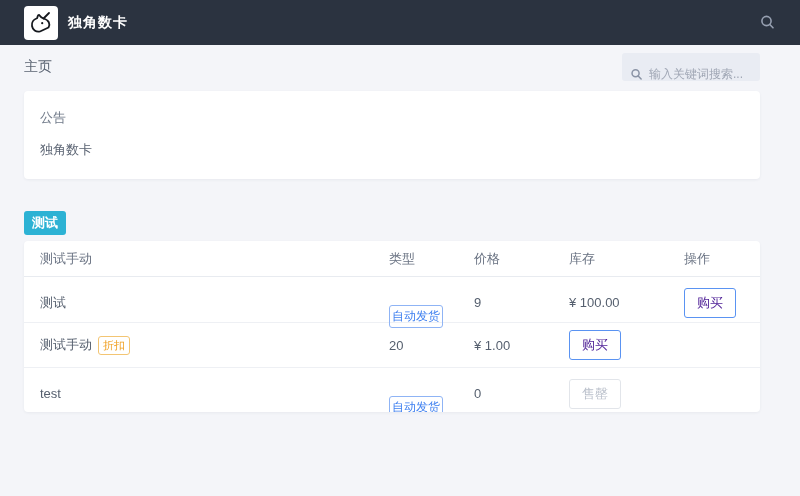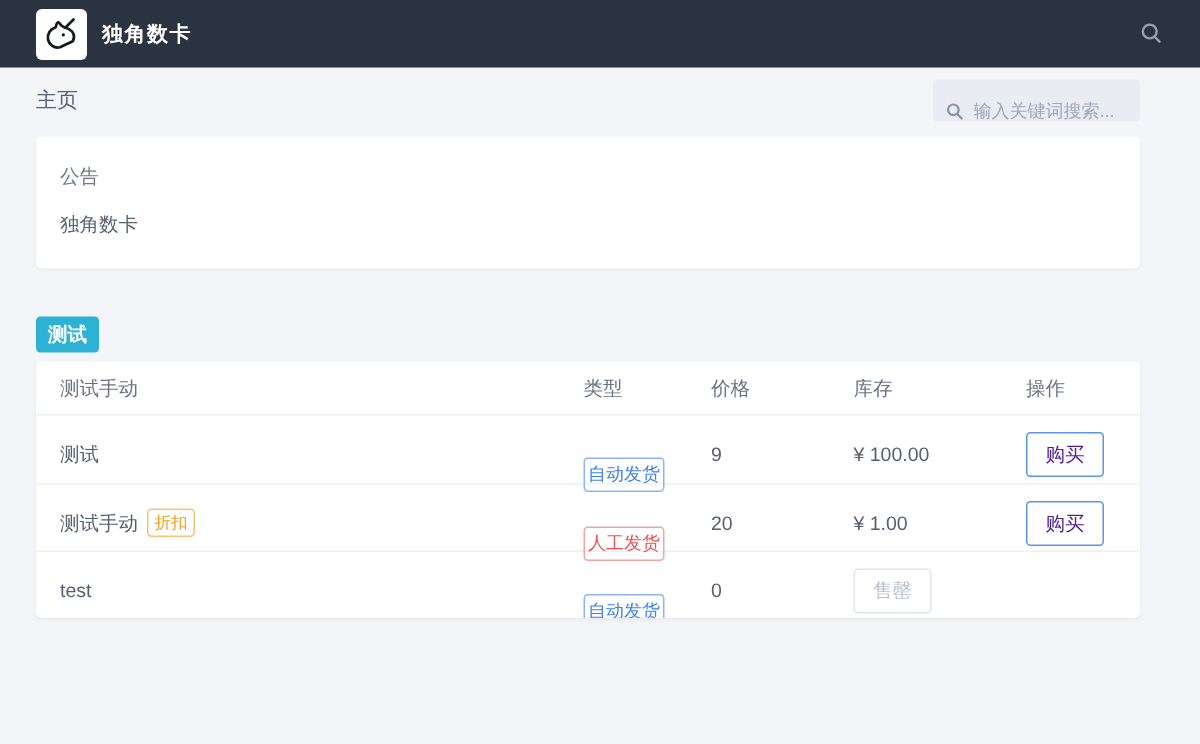--- a/index.html
+++ b/index.html
@@ -211,21 +211,20 @@
       <span>9</span>
       <span>¥ 100.00</span>
       <span><button class="btn btn-buy">购买</button></span>
     </div>
 
     <div class="trow tbody-row">
       <span class="cell-name">
         <span>测试手动</span>
         <span class="tag-badge">折扣</span>
       </span>
-      <span><span class="type-badge type-manual">人工发货</span></span>
       <span>20</span>
       <span>¥ 1.00</span>
       <span><button class="btn btn-buy">购买</button></span>
     </div>
 
     <div class="trow tbody-row">
       <span class="cell-name">
         <span>test</span>
       </span>
       <span><span class="type-badge type-auto">自动发货</span></span>

